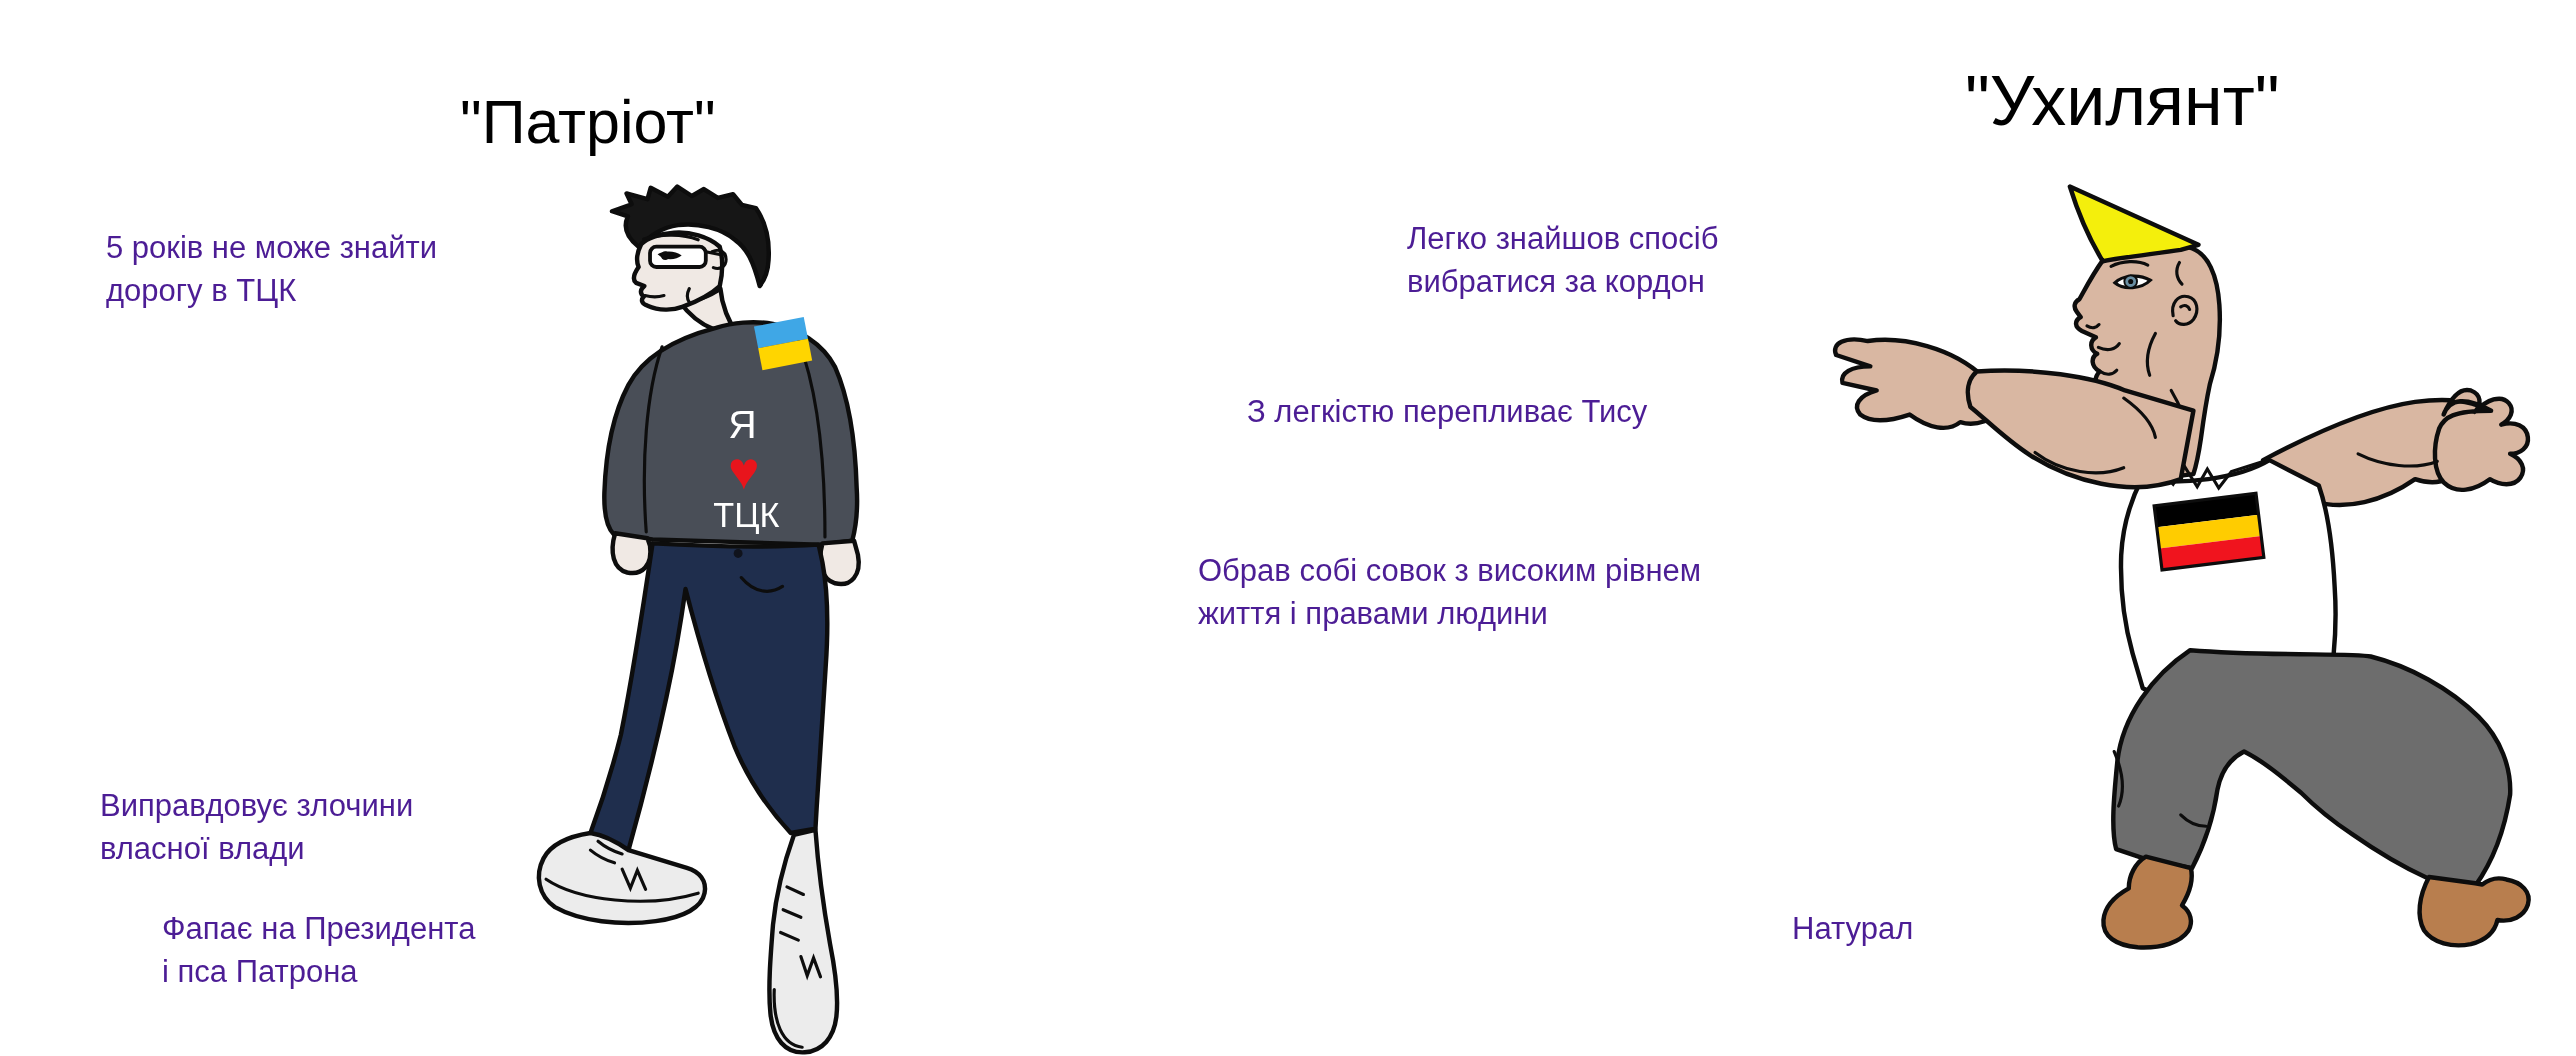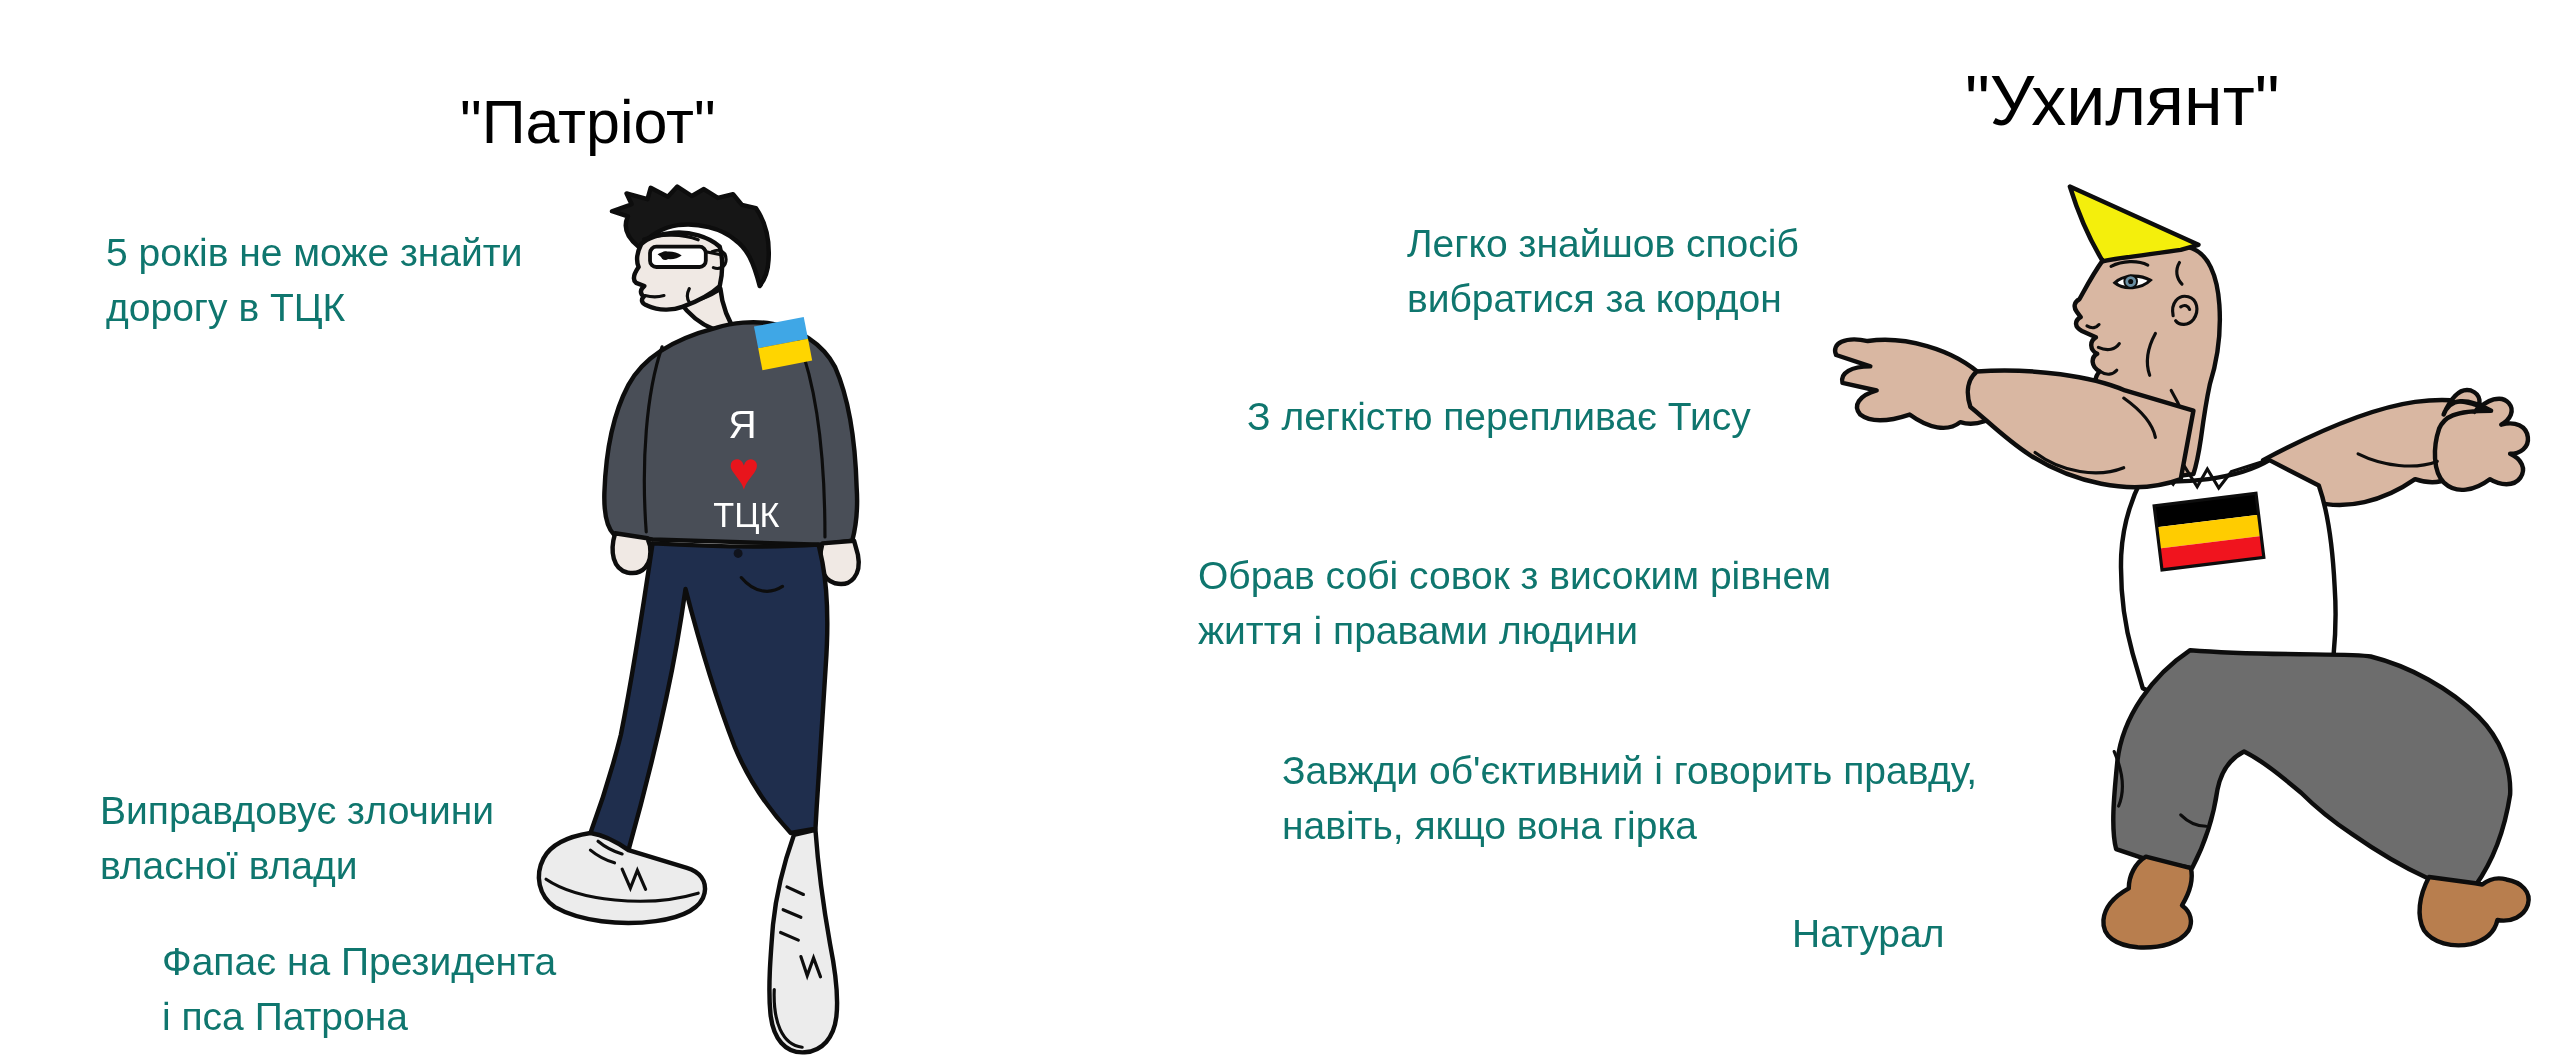--- a/index.html
+++ b/index.html
@@ -14,33 +14,33 @@
   .title{
     position:absolute;
     font-size:61px;
     line-height:1.15;
     color:#000;
     white-space:pre;
   }
   .title.right{font-size:70px;}
   .label{
     position:absolute;
-    font-size:39px;
+    font-size:31px;
     line-height:1.4;
-    color:#0f766e;
+    color:#4c1d95;
     white-space:pre-line;
   }
   .label.centered{text-align:left;}
   .pos-ltitle{left:460px;top:87px;}
   .pos-rtitle{left:1965px;top:61px;}
   .pos-l1{left:106px;top:226px;}
   .pos-l2{left:68px;top:414px;}
   .pos-l3{left:25px;top:550px;}
   .pos-l4{left:100px;top:736px;margin-top:48px;}
-  .pos-l5{left:162px;top:907px;margin-top:28px;}
+  .pos-l5{left:162px;top:907px;}
   .pos-r1{left:1407px;top:217px;}
   .pos-r2{left:1247px;top:390px;}
   .pos-r3{left:1198px;top:549px;}
   .pos-r4{left:1282px;top:744px;}
   .pos-r5{left:1792px;top:907px;}
   svg{position:absolute;overflow:visible;}
   #virgin-figure{left:532px;top:177px;}
   #chad-figure{left:1826px;top:181px;}
   .outline{stroke:#0d0d0d;stroke-width:7;stroke-linejoin:round;stroke-linecap:round;}
   .thin{stroke:#0d0d0d;stroke-width:5;fill:none;stroke-linecap:round;}
@@ -58,22 +58,20 @@
   <div class="label pos-l4">Виправдовує злочини
 власної влади</div>
   <div class="label centered pos-l5">Фапає на Президента
 і пса Патрона</div>
 
   <div class="label centered pos-r1">Легко знайшов спосіб
 вибратися за кордон</div>
   <div class="label pos-r2">З легкістю перепливає Тису</div>
   <div class="label pos-r3">Обрав собі совок з високим рівнем
 життя і правами людини</div>
-  <div class="label pos-r4">Завжди об'єктивний і говорить правду,
-навіть, якщо вона гірка</div>
   <div class="label pos-r5">Натурал</div>
 
   <svg id="virgin-figure" width="520" height="881" viewBox="0 0 820 1390">
 
     <path class="outline" fill="#f0e9e4" d="M 232 196 C 248 218 266 232 286 240 L 326 252 C 308 226 299 198 297 176 C 281 188 256 198 232 196 Z"></path>
 
     <path class="outline" fill="#161616" d="M 168 110
              C 150 96 143 80 151 62
              L 126 54 L 157 43 L 149 26 L 182 35 L 187 17 L 214 31 L 229 15 L 252 30 L 271 19 L 293 33 L 317 27 L 331 44 L 353 49
              C 369 72 375 101 373 131

